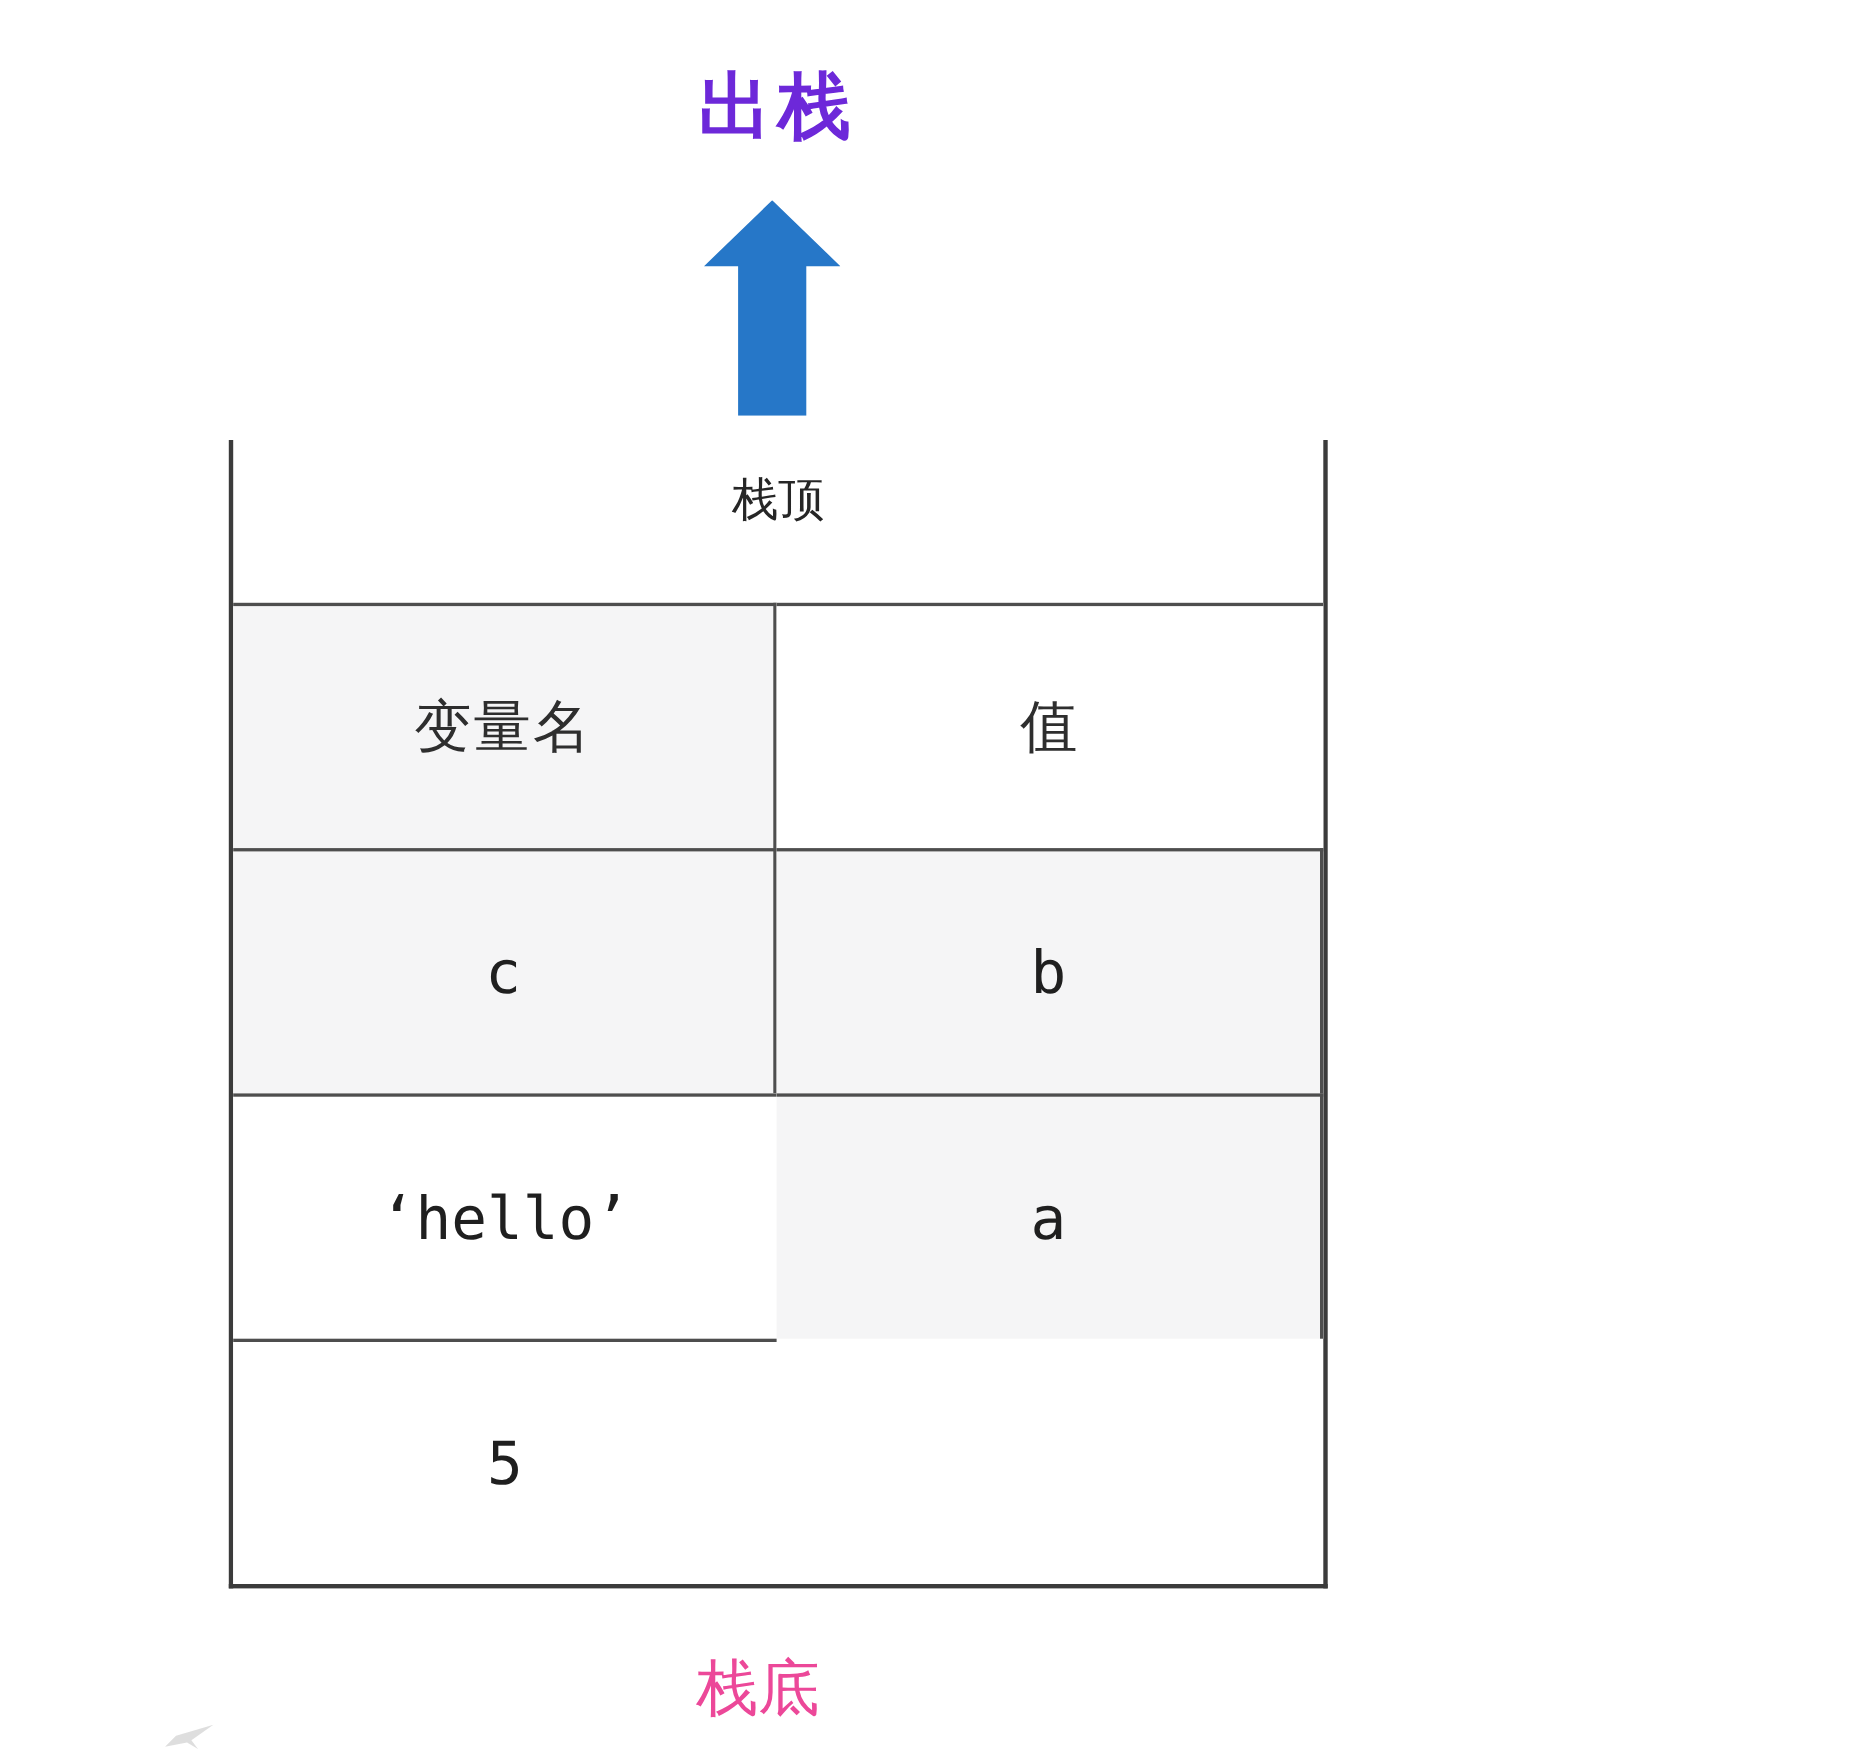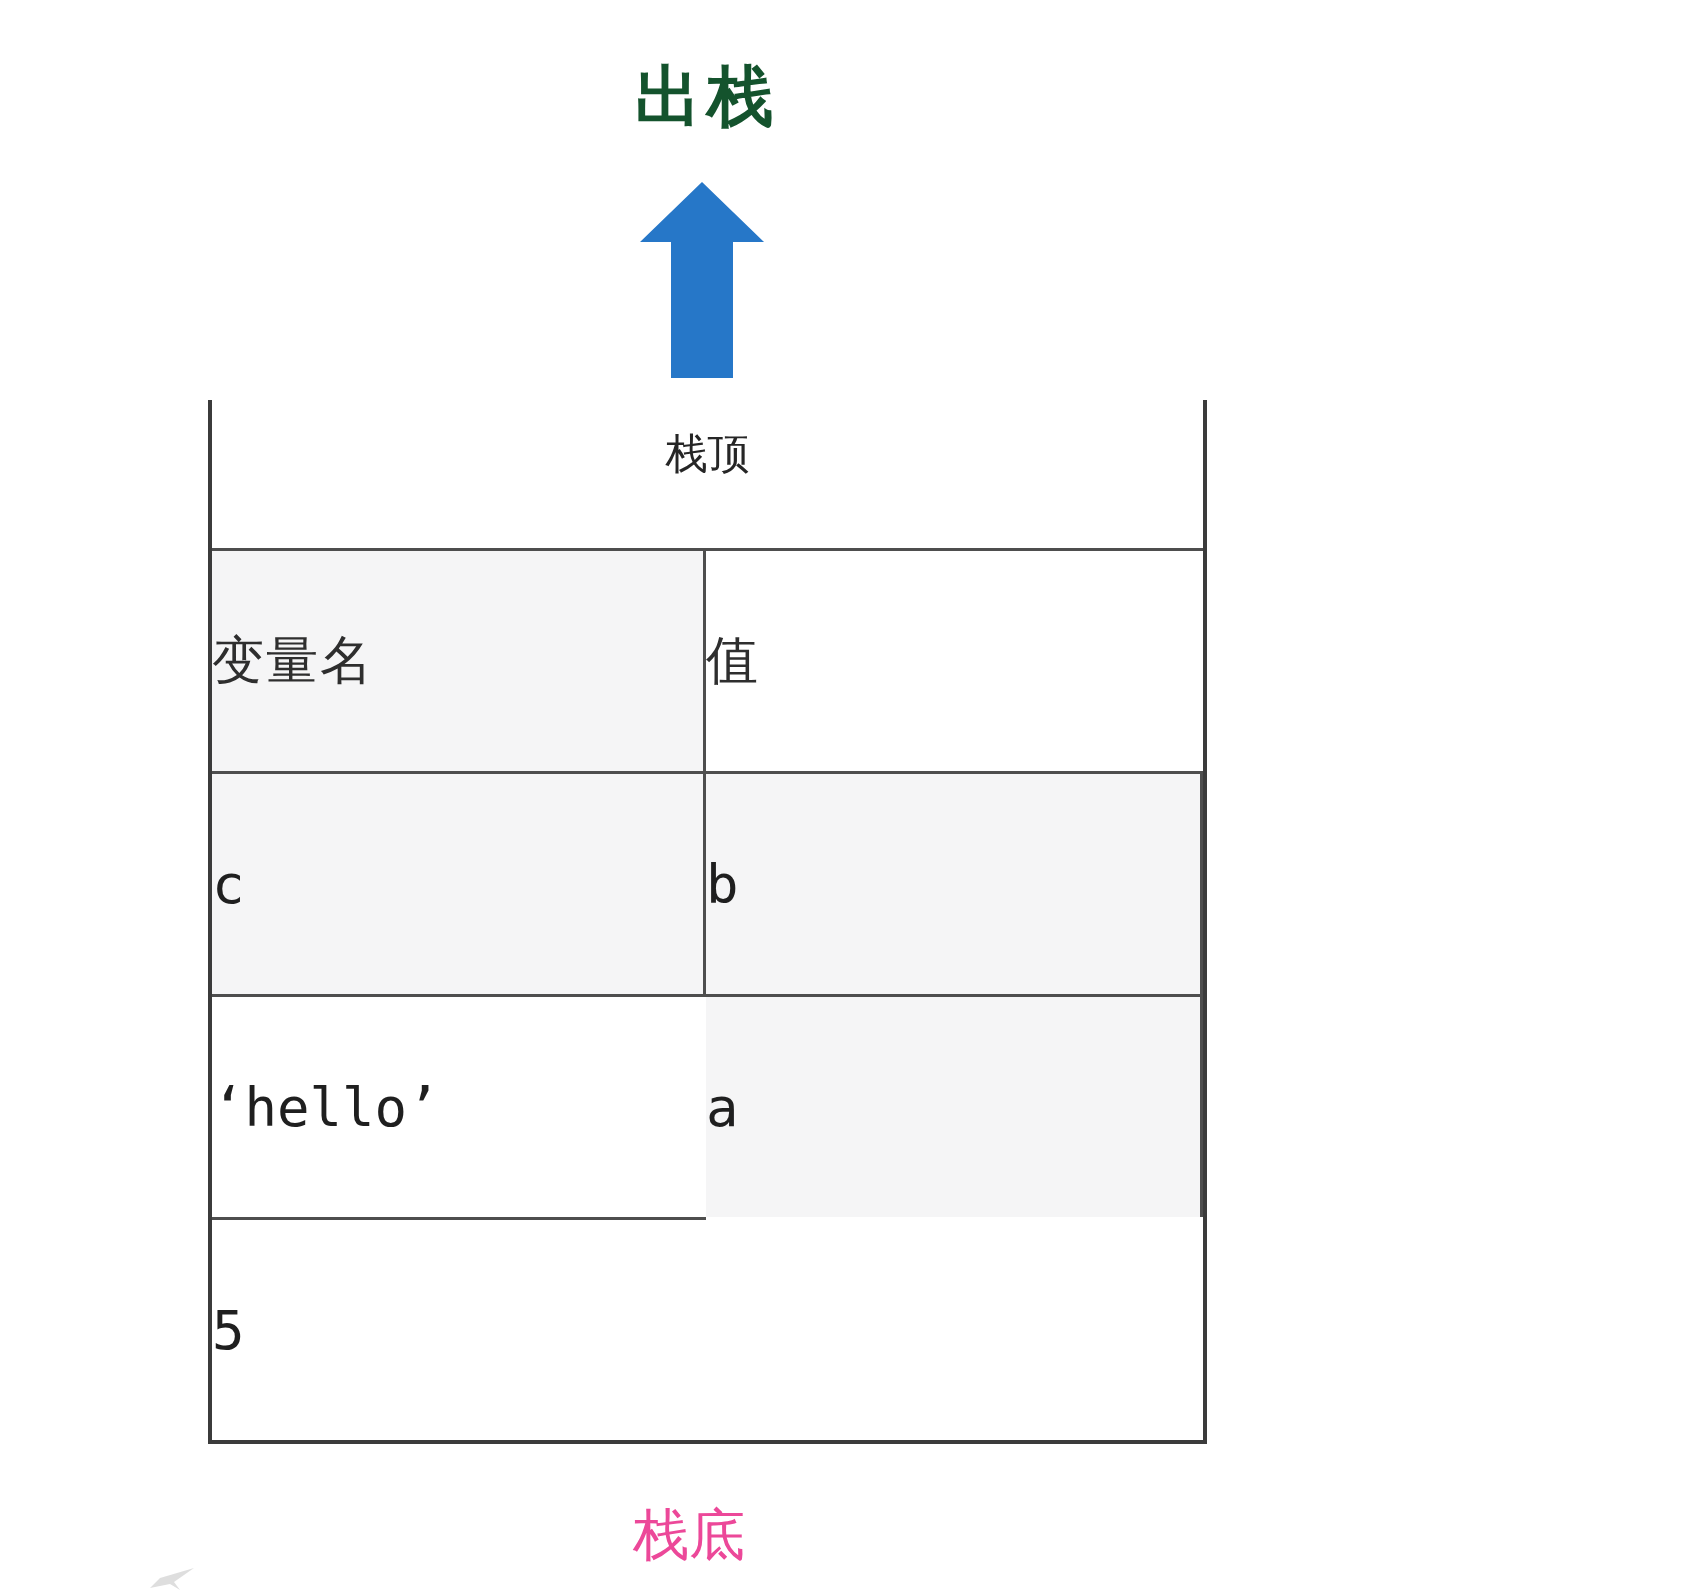--- a/index.html
+++ b/index.html
@@ -18,21 +18,21 @@
   }
 
   
   .pop-label {
     position: absolute;
     top: 52px;
     left: 707px;
     transform: translateX(-50%);
     font-size: 66px;
     font-weight: bold;
-    color: #14532d;
+    color: #6d28d9;
     letter-spacing: 6px;
     white-space: nowrap;
   }
 
   
   .up-arrow {
     position: absolute;
     left: 640px;
     top: 182px;
     width: 124px;
@@ -70,20 +70,21 @@
     right: 0;
     top: 148px;
     bottom: 0;
     display: grid;
     grid-template-columns: 494px 1fr;
     grid-template-rows: repeat(4, 1fr);
   }
   .cell {
     display: flex;
     align-items: center;
+    justify-content: center;
     border-top: 3px solid #4e4e4e;
     box-sizing: border-box;
     overflow: hidden;
   }
   .cell.name-col {
     background: #f5f5f6;
     border-right: 3px solid #4e4e4e;
   }
   .cell.value-col {
     background: #ffffff;

